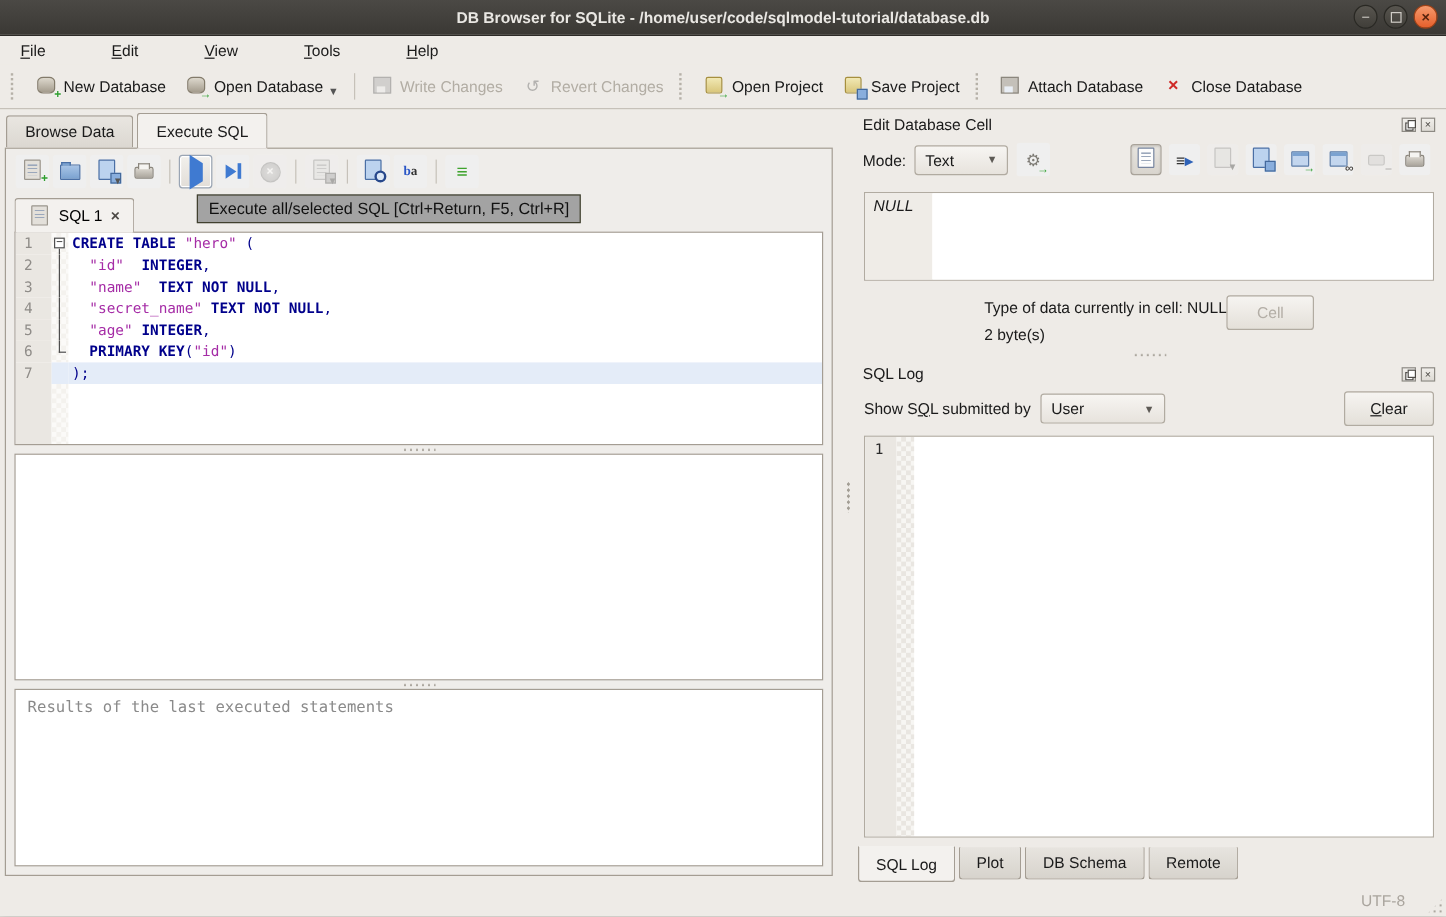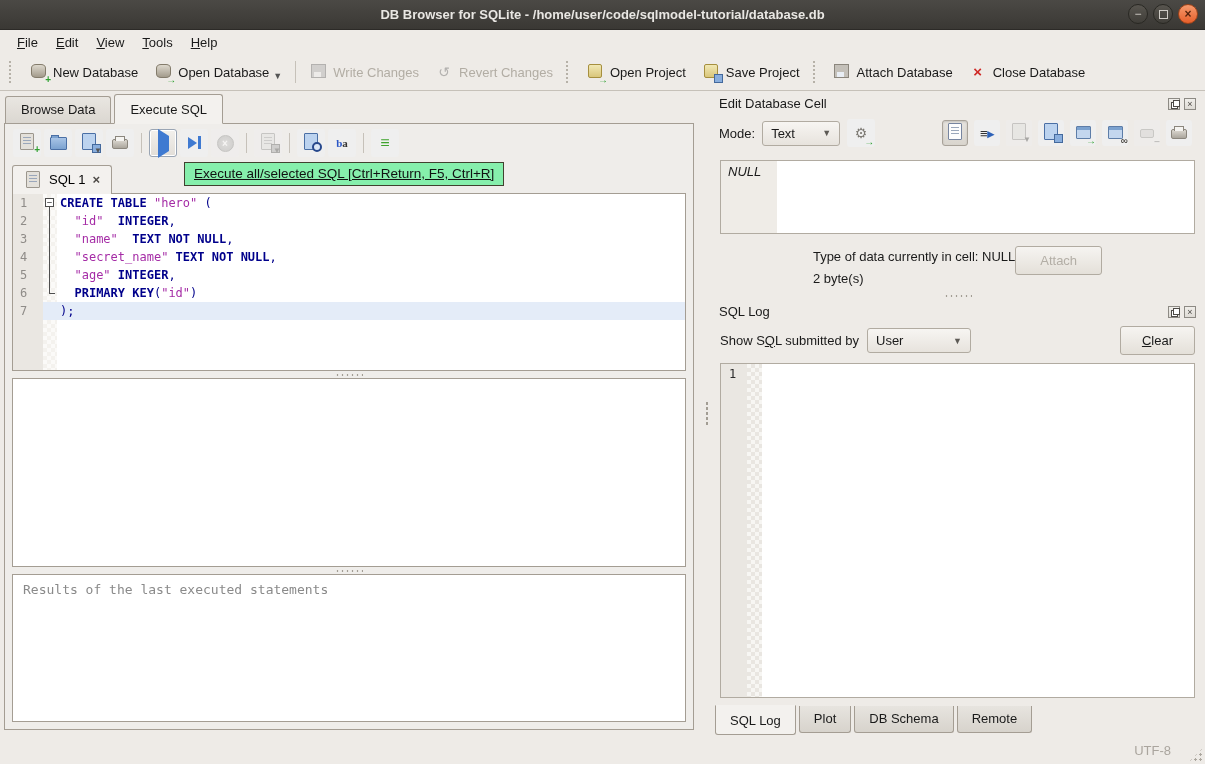--- a/index.html
+++ b/index.html
@@ -6,21 +6,21 @@
   .window{width:1205px;height:764px;position:relative;background:#eeebe7;overflow:hidden;box-shadow:0 2px 8px rgba(0,0,0,.4);}
   
   .titlebar{height:30px;background:linear-gradient(#4b4945,#3a3834);border-bottom:1px solid #2c2a27;display:flex;align-items:center;justify-content:center;position:relative;box-sizing:border-box;}
   .title-text{color:#e9e7e3;font-size:13px;font-weight:bold;}
   .win-controls{position:absolute;right:7px;top:4px;display:flex;gap:5px;}
   .win-btn{width:20px;height:20px;border-radius:50%;background:linear-gradient(#58554f,#403e39);border:1px solid #292823;color:#cfccc6;font-size:12px;line-height:18px;text-align:center;box-sizing:border-box;cursor:default;}
   .win-btn .sq{display:inline-block;width:7px;height:7px;border:1px solid #cfccc6;margin-top:5px;}
   .win-btn.close{background:linear-gradient(#f executed?)} 
   .win-btn.close{background:linear-gradient(#f59a6d,#e65f2b);color:#55230d;border-color:#9e4218;font-weight:bold;}
   
-  .menubar{height:24px;display:flex;align-items:center;padding-left:8px;font-size:13px;background:#eeebe7;}
+  .menubar{height:24px;display:flex;align-items:center;padding-left:8px;font-size:13px;background:#eeebe7;gap:37px;}
   .menu-item{padding:3px 9px;color:#1a1a1a;}
   .menu-item u{text-decoration:underline;}
   
   .toolbar{height:37px;display:flex;align-items:center;background:#eeebe7;border-bottom:1px solid #c6c1b9;font-size:13px;box-sizing:border-box;padding:0 4px;}
   .tb-handle{width:5px;height:22px;border-left:2px dotted #b6b1a8;margin:0 5px;}
   .tb-sep{width:1px;height:22px;background:#c6c1b9;margin:0 5px;}
   .tb-btn{display:flex;align-items:center;gap:6px;padding:5px 8px;color:#1a1a1a;border-radius:3px;white-space:nowrap;}
   .tb-btn.disabled{color:#b2ada4;}
   .tb-btn.disabled .icw,.tb-btn.disabled .i-x{filter:grayscale(1);opacity:.45;}
   .tb-dd{font-size:9px;color:#555;margin-left:-2px;align-self:flex-end;}
@@ -90,21 +90,21 @@
   .tok-str{color:#a52ca6;}
   .tok-pun{color:#00008b;}
   .editor-fill{flex:1;display:flex;}
   .editor-fill .gutter{height:auto;}
   
   .hsplit{height:7px;display:flex;align-items:center;justify-content:center;}
   .hsplit .grip{height:3px;width:28px;background-image:radial-gradient(#a29d94 1px,transparent 1.2px);background-size:5px 4px;}
   .grid-panel{flex:1;margin:0 7px;border:1px solid #a49d93;background:#fff;}
   .results-panel{height:148px;margin:0 7px 7px;border:1px solid #a49d93;background:#fff;padding:7px 10px;font-family:"DejaVu Sans Mono",monospace;font-size:13px;color:#8a8a8a;box-sizing:border-box;}
   
-  .tooltip{position:absolute;left:184px;top:162px;background:#86efac;border:1px solid #41412f;padding:3px 9px 4px;font-size:13.5px;color:#111;z-index:50;white-space:nowrap;text-decoration:underline;}
+  .tooltip{position:absolute;left:164px;top:162px;background:#a3a3a3;border:1px solid #41412f;padding:3px 9px 4px;font-size:13.5px;color:#111;z-index:50;white-space:nowrap;}
   
   .dock-header{display:flex;align-items:center;justify-content:space-between;padding:5px 9px 3px;font-size:13px;color:#1a1a1a;}
   .dock-icons{display:flex;gap:4px;}
   .dock-ic{width:12px;height:12px;border:1px solid #8d8a84;background:linear-gradient(#f0eeea,#dedbd5);position:relative;box-sizing:border-box;}
   .dock-ic .glyph{position:absolute;left:0;right:0;top:-1px;text-align:center;font-size:9px;color:#4e4b47;line-height:12px;}
   .dock-ic .mini{position:absolute;left:2px;top:3px;width:5px;height:5px;border:1px solid #4e4b47;background:#fff;}
   .dock-ic .mini2{position:absolute;left:4px;top:1px;width:5px;height:5px;border:1px solid #4e4b47;background:#fff;}
   .mode-row{display:flex;align-items:center;padding:3px 9px;gap:7px;height:32px;}
   .lbl{font-size:13px;color:#1a1a1a;white-space:nowrap;}
   .select{display:inline-flex;align-items:center;justify-content:space-between;border:1px solid #b1aba1;background:linear-gradient(#f7f5f2,#e7e3dd);border-radius:3px;padding:4px 8px;font-size:13px;color:#1a1a1a;box-sizing:border-box;}
@@ -449,21 +449,21 @@
       </div>
       <div class="cell-box">
         <div class="cell-null-col">NULL</div>
         <div class="cell-value-area"></div>
       </div>
       <div class="info-row">
         <div class="info-lines">
           <div>Type of data currently in cell: NULL</div>
           <div>2 byte(s)</div>
         </div>
-        <button class="btn disabled">Attach</button>
+        <button class="btn disabled">Cell</button>
       </div>
       <div class="hsplit">
           <span class="grip"></span>
         </div>
       <div class="dock-header">
         <span>SQL Log</span>
         <span class="dock-icons">
           <span class="dock-ic">
               <span class="mini"></span>
               <span class="mini2"></span>

